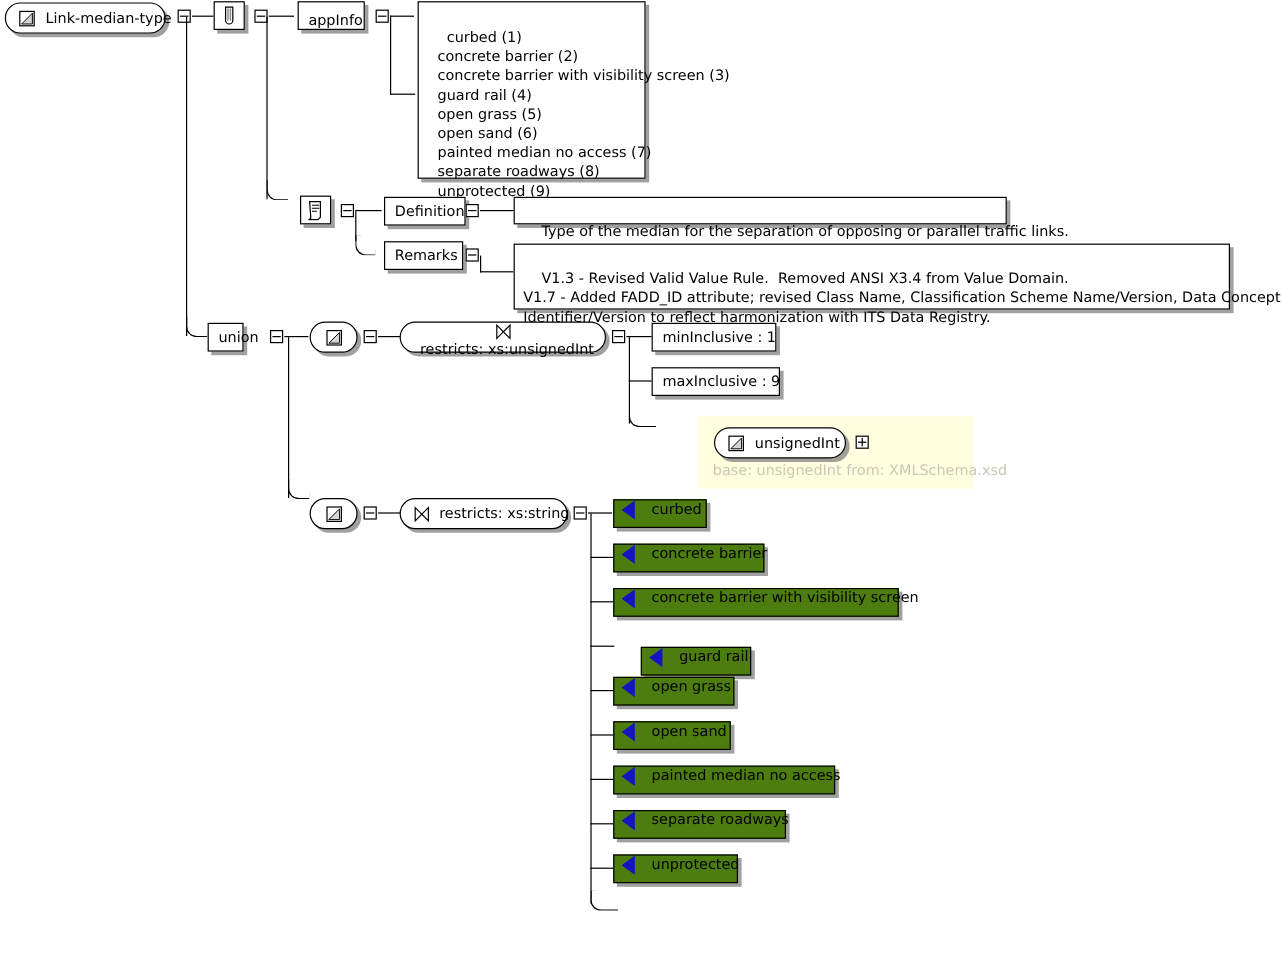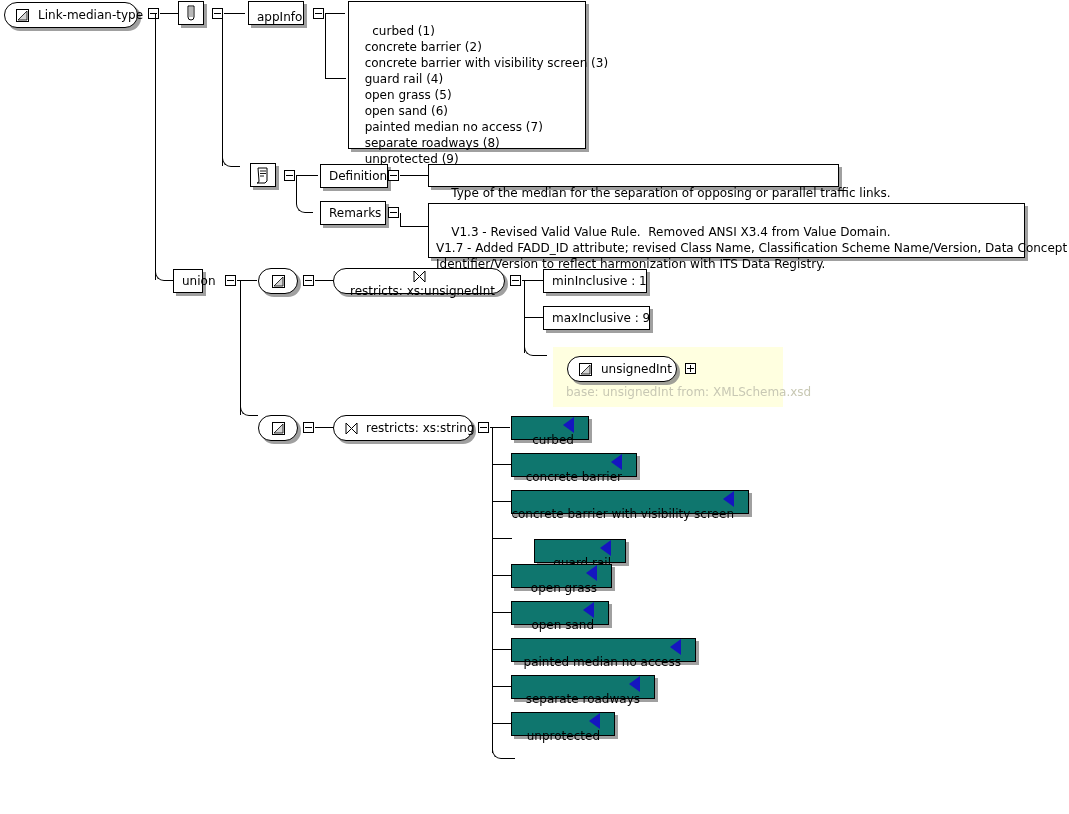--- a/index.html
+++ b/index.html
@@ -51,32 +51,32 @@
   }
   .tog:before{content:"";position:absolute;left:1px;right:1px;top:4px;height:1px;background:#000;}
   .tog.plus:after{content:"";position:absolute;top:1px;bottom:1px;left:4px;width:1px;background:#000;}
 
   
   .ic{display:inline-block;flex:0 0 auto;}
   .ic svg{display:block;}
 
   
   .ypanel{
-    position:absolute;background:#ffffe0;border:1px solid #ffffe0;box-sizing:border-box;
+    position:absolute;background:#ffffe0;border:1px solid #ffffe0;box-sizing:border-box;margin-left:28px;
   }
   .ypanel .baseline{
     position:absolute;left:12px;bottom:7px;color:#c8c8b4;font-size:12px;white-space:nowrap;
   }
   .ypanel .oct{background:#fff;}
 
   
   .enum{
-    position:absolute;background:#0f766e;border:1px solid #000;height:24px;
-    display:flex;align-items:flex-end;box-sizing:border-box;white-space:nowrap;
-    padding-left:6px;padding-right:14px;flex-direction:column;
+    position:absolute;background:#4d7c0f;border:1px solid #000;height:24px;
+    display:flex;align-items:flex-start;box-sizing:border-box;white-space:nowrap;
+    padding-left:6px;padding-right:14px;
   }
   .enum .lbl{margin-left:14px;}
   .tri{width:0;height:0;border-top:8px solid transparent;border-bottom:8px solid transparent;
        border-right:11px solid #1515c0;}
 </style>
 </head>
 <body>
 
 <div id="canvas">
 
@@ -110,21 +110,21 @@
   <div class="corner" style="left:222px;top:150px;width:17px;height:16px;"></div>
 
   <div class="rect sh" style="left:248px;top:1px;width:56px;align-items:flex-end;">
     <span>appInfo</span>
   </div>
   <div class="tog" style="left:313px;top:8px;"></div>
   <div class="ln h" style="left:325px;top:13px;width:20px;"></div>
   <div class="ln v" style="left:325px;top:13px;height:66px;"></div>
   <div class="ln h" style="left:325px;top:78px;width:21px;"></div>
 
-  <div class="textbox sh" style="left:348px;top:1px;width:238px;height:148px;">
+  <div class="textbox sh" style="left:348px;top:1px;width:190px;height:148px;">
     <span>curbed (1)
   concrete barrier (2)
   concrete barrier with visibility screen (3)
   guard rail (4)
   open grass (5)
   open sand (6)
   painted median no access (7)
   separate roadways (8)
   unprotected (9)</span>
   </div>

